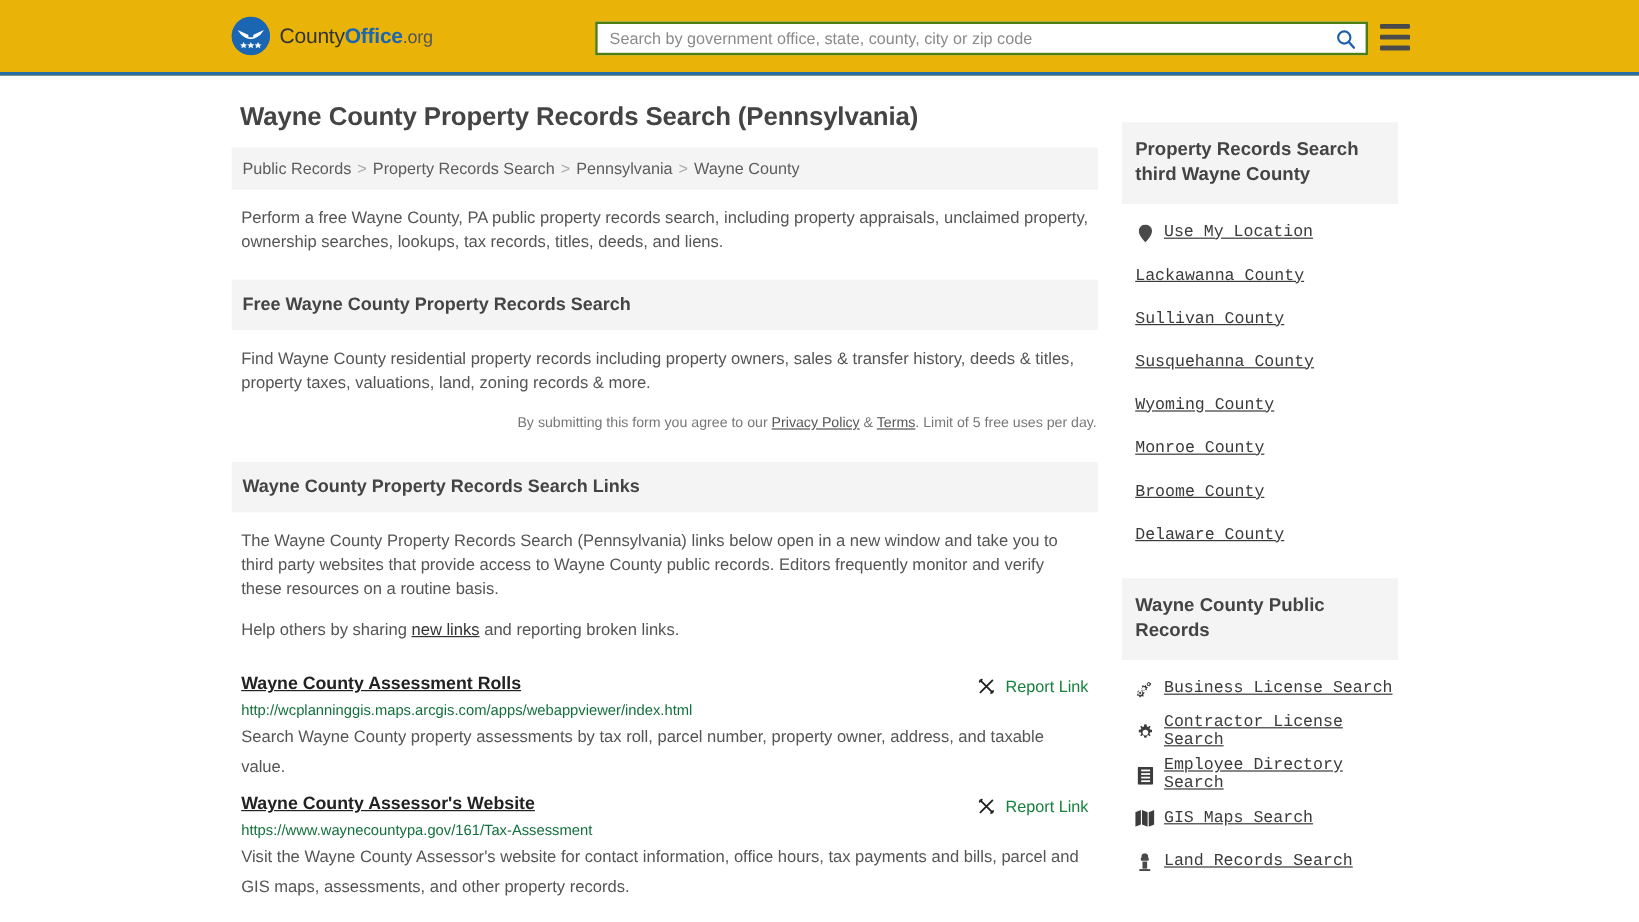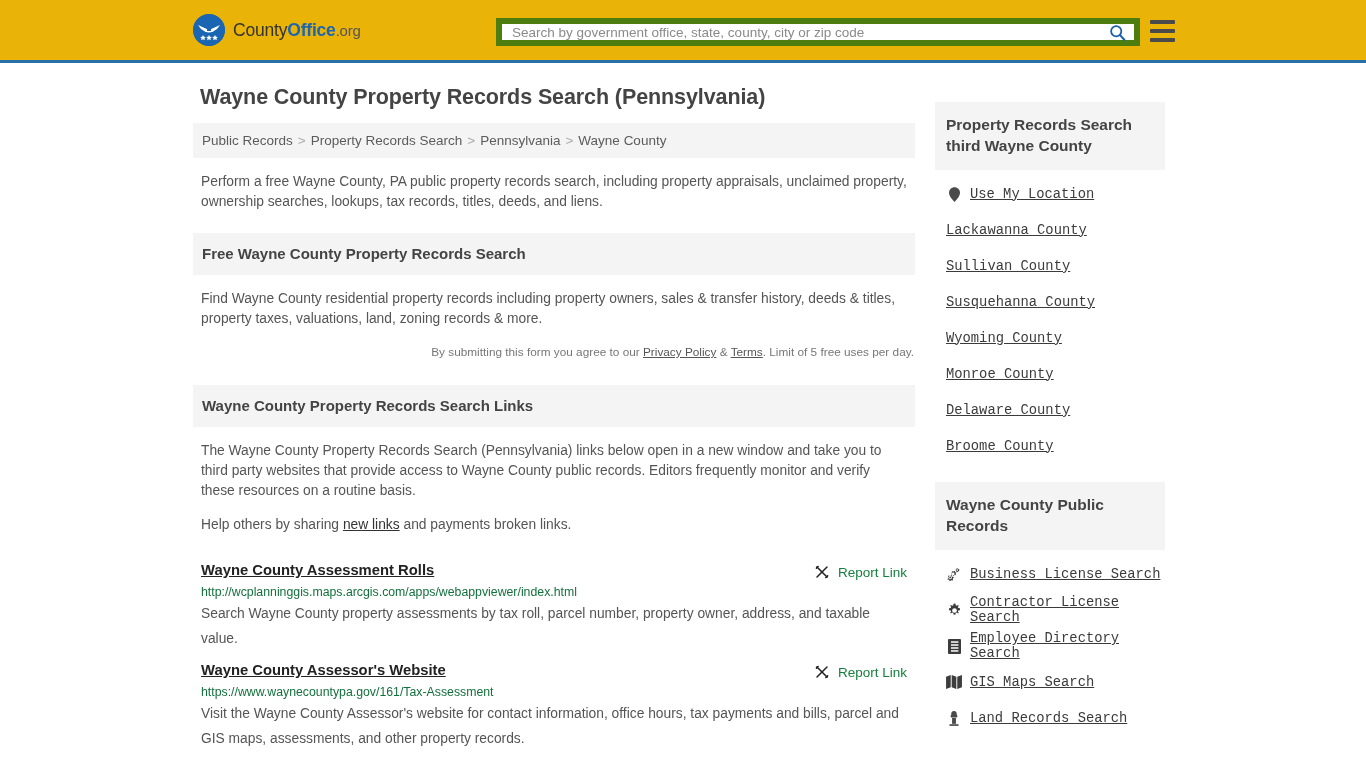--- a/index.html
+++ b/index.html
@@ -46,21 +46,21 @@
   .logo-text .c2 { color: #1a66b3; font-weight: 700; }
   .logo-text .c3 { color: #555555; font-weight: 400; font-size: 15px; }
 
   .search-shell {
     position: absolute;
     left: 496px;
     top: 18px;
     width: 644px;
     height: 28px;
     background: #ffffff;
-    border: 6px solid #4d7c0f;
+    border: 2px solid #4d7c0f;
     display: flex;
     align-items: center;
   }
   .search-shell input {
     flex: 1 1 auto;
     border: 0;
     outline: none;
     background: transparent;
     font-family: "Liberation Sans", sans-serif;
     font-size: 13.5px;
@@ -314,21 +314,21 @@
 
 
       <div class="legal"><span>By submitting this form you agree to our </span><a href="#">Privacy Policy</a><span> &amp; </span><a href="#">Terms</a><span>. Limit of 5 free uses per day.</span></div>
 
       <div class="spacer-26"></div>
 
       <div class="sec-head">Wayne County Property Records Search Links</div>
 
       <div class="sec-body">
         <p>The Wayne County Property Records Search (Pennsylvania) links below open in a new window and take you to third party websites that provide access to Wayne County public records. Editors frequently monitor and verify these resources on a routine basis.</p>
-        <p><span>Help others by sharing </span><a href="#">new links</a><span> and payments broken links.</span></p>
+        <p><span>Help others by sharing </span><a href="#">new links</a><span> and reporting broken links.</span></p>
       </div>
 
       <div class="link-block">
         <div class="link-row">
           <a class="link-title" href="#">Wayne County Assessment Rolls</a>
           <span class="report-link">
             <svg width="16" height="16" viewBox="0 0 16 16">
               <g fill="none" stroke="#222" stroke-width="1.5" stroke-linecap="round">
                 <path d="M3 3 L13 13"></path>
                 <path d="M13 3 L3 13"></path>
@@ -386,24 +386,24 @@
         <li>
           <a href="#">Susquehanna County</a>
         </li>
         <li>
           <a href="#">Wyoming County</a>
         </li>
         <li>
           <a href="#">Monroe County</a>
         </li>
         <li>
+          <a href="#">Broome County</a>
+        </li>
+        <li>
           <a href="#">Delaware County</a>
-        </li>
-        <li>
-          <a href="#">Broome County</a>
         </li>
       </ul>
 
       <div class="side-gap"></div>
 
       <div class="side-head">Wayne County Public Records</div>
 
       <ul class="side-list">
         <li>
           <span class="side-ico">

